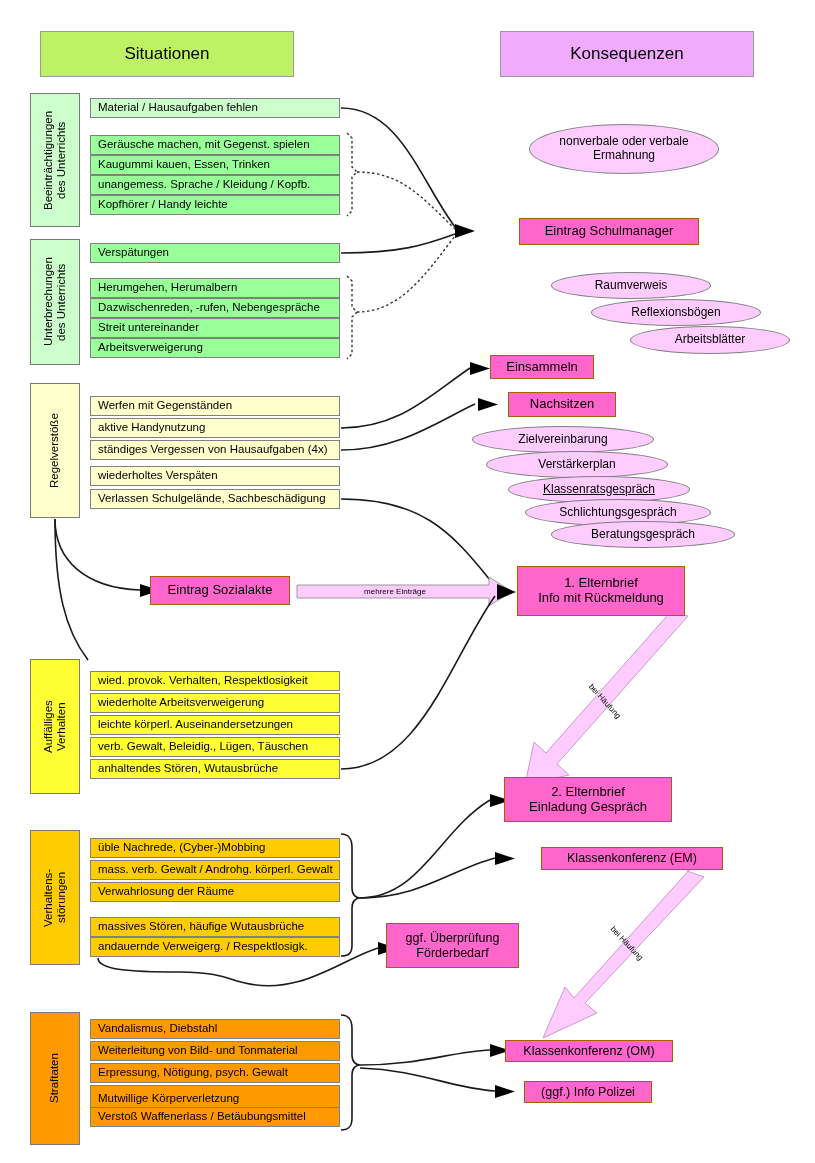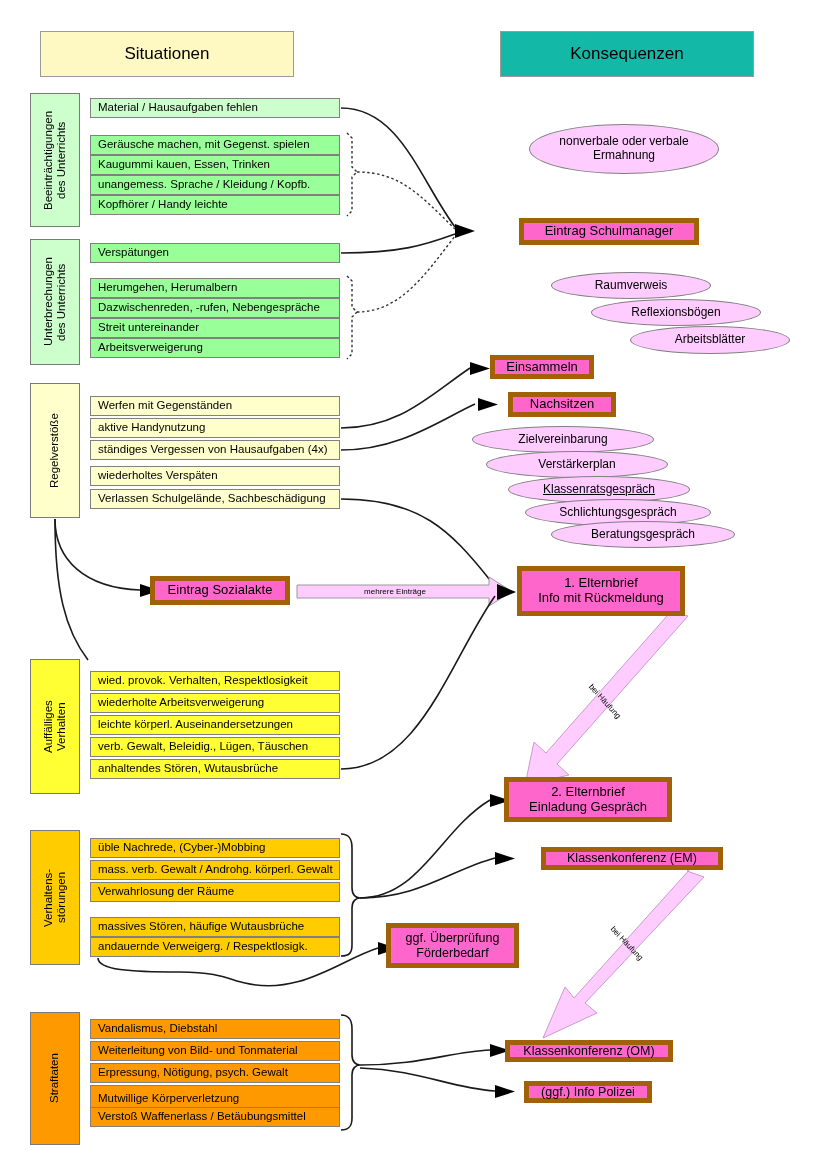--- a/index.html
+++ b/index.html
@@ -25,22 +25,22 @@
     display: flex;
     align-items: center;
     line-height: 1.15;
   }
   .hdr {
     justify-content: center;
     font-size: 17px;
     color: #000;
     border: 1px solid #9a9a9a;
   }
-  .hdr-blue { background: #fef9c3; }
-  .hdr-pink { background: #14b8a6; }
+  .hdr-blue { background: #bef264; }
+  .hdr-pink { background: #f0abfc; }
 
   .cat {
     writing-mode: vertical-rl;
     transform: rotate(180deg);
     justify-content: center;
     text-align: center;
     font-size: 11.5px;
     color: #000;
     border: 1px solid #7a7a7a;
     white-space: pre-line;
@@ -63,21 +63,21 @@
   .it-yellow { background: #ffff33; }
   .it-amber { background: #ffcc00; }
   .it-orange { background: #ff9900; }
 
   .cons {
     justify-content: center;
     text-align: center;
     font-size: 13px;
     color: #000;
     background: #ff66cc;
-    border: 5px solid #a16207;
+    border: 1px solid #a16207;
     white-space: pre-line;
   }
   .cons-sm { font-size: 12.5px; }
 
   .ell {
     position: absolute;
     box-sizing: border-box;
     background: #ffccff;
     border: 1px solid #808080;
     border-radius: 50%;

